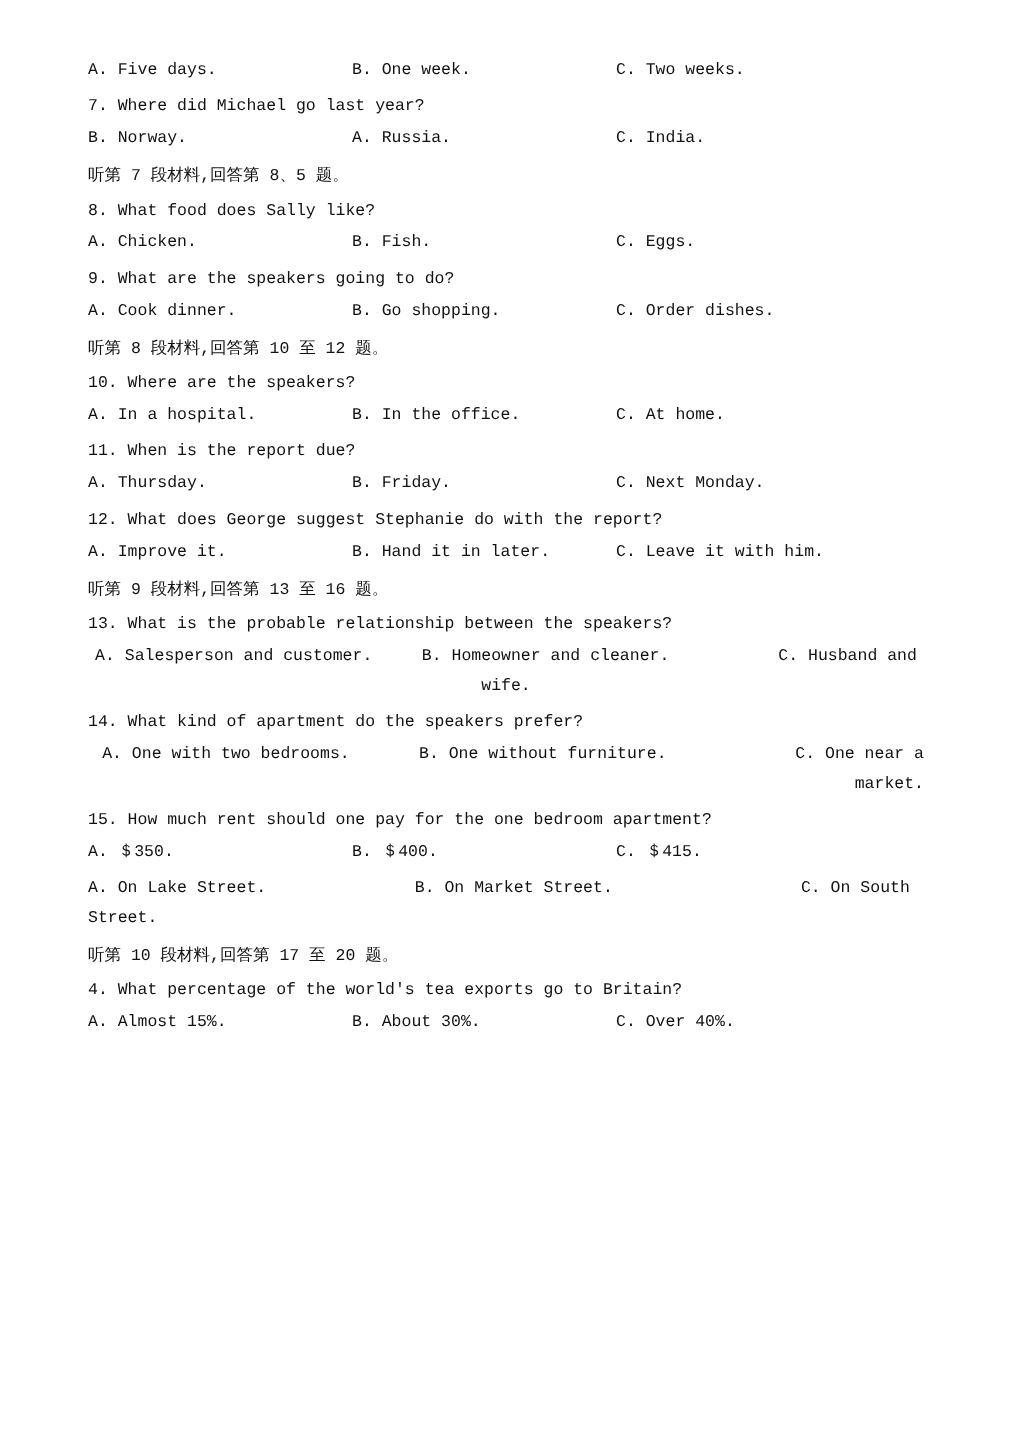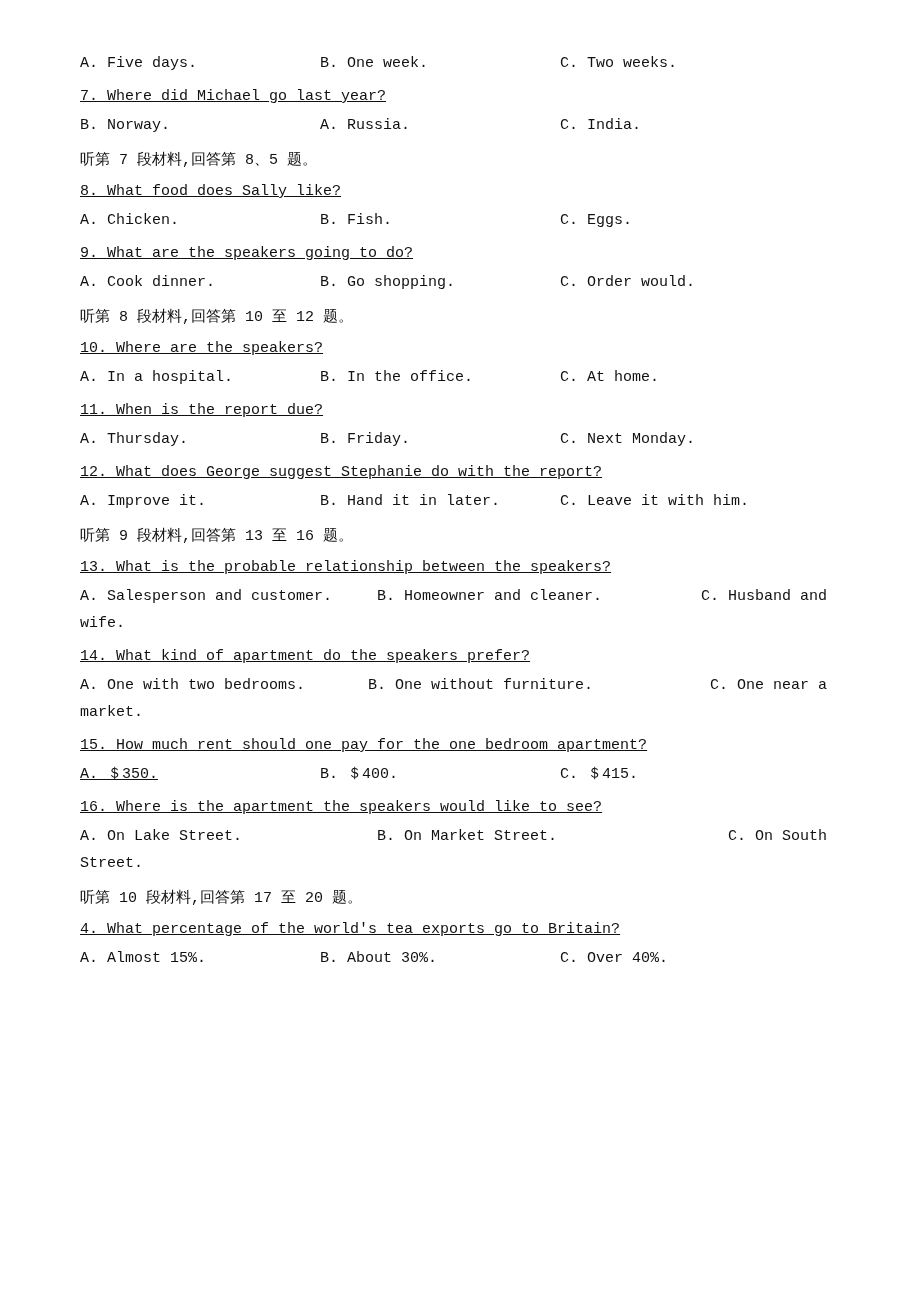--- a/index.html
+++ b/index.html
@@ -12,21 +12,20 @@
       font-family: 'Courier New', Courier, monospace;
       font-size: 15px;
       color: #111111;
       padding: 50px 80px;
       line-height: 1.8;
       width: 920px;
       min-height: 1302px;
     }
     .question-text {
       margin-bottom: 2px;
-      text-decoration: underline;
     }
     .options-row {
       display: flex;
       flex-wrap: wrap;
       gap: 0;
       margin-bottom: 6px;
     }
     .option {
       min-width: 240px;
       flex: 0 0 auto;
@@ -61,21 +60,21 @@
   <div class="options-row">
     <div class="option">A. Chicken.</div>
     <div class="option">B. Fish.</div>
     <div class="option">C. Eggs.</div>
   </div>
 
   <div class="question-text">9. What are the speakers going to do?</div>
   <div class="options-row">
     <div class="option">A. Cook dinner.</div>
     <div class="option">B. Go shopping.</div>
-    <div class="option">C. Order would.</div>
+    <div class="option">C. Order dishes.</div>
   </div>
 
   <div class="section-header">听第 8 段材料,回答第 10 至 12 题。</div>
 
   <div class="question-text">10. Where are the speakers?</div>
   <div class="options-row">
     <div class="option">A. In a hospital.</div>
     <div class="option">B. In the office.</div>
     <div class="option">C. At home.</div>
   </div>
@@ -90,39 +89,38 @@
   <div class="question-text">12. What does George suggest Stephanie do with the report?</div>
   <div class="options-row">
     <div class="option">A. Improve it.</div>
     <div class="option">B. Hand it in later.</div>
     <div class="option">C. Leave it with him.</div>
   </div>
 
   <div class="section-header">听第 9 段材料,回答第 13 至 16 题。</div>
 
   <div class="question-text">13. What is the probable relationship between the speakers?</div>
-  <div style="margin-bottom: 6px;">
+  <div style="margin-bottom: 6px; text-align: center;">
     <div>A. Salesperson and customer.&nbsp;&nbsp;&nbsp;&nbsp; B. Homeowner and cleaner.&nbsp;&nbsp;&nbsp;&nbsp;&nbsp;&nbsp;&nbsp;&nbsp;&nbsp;&nbsp; C. Husband and</div>
     <div>wife.</div>
   </div>
 
   <div class="question-text">14. What kind of apartment do the speakers prefer?</div>
-  <div style="margin-bottom: 6px;">
+  <div style="margin-bottom: 6px; text-align: right;">
     <div>A. One with two bedrooms.&nbsp;&nbsp;&nbsp;&nbsp;&nbsp;&nbsp; B. One without furniture.&nbsp;&nbsp;&nbsp;&nbsp;&nbsp;&nbsp;&nbsp;&nbsp;&nbsp;&nbsp;&nbsp;&nbsp; C. One near a</div>
     <div>market.</div>
   </div>
 
   <div class="question-text">15. How much rent should one pay for the one bedroom apartment?</div>
   <div class="options-row">
-    <div style="min-width: 240px; flex: 0 0 auto; padding-right: 20px; text-decoration: underline;">A.  ＄350.</div>
+    <div style="min-width: 240px; flex: 0 0 auto; padding-right: 20px;">A.  ＄350.</div>
     <div style="min-width: 240px; flex: 0 0 auto; padding-right: 20px;">B.  ＄400.</div>
     <div style="min-width: 240px; flex: 0 0 auto; padding-right: 20px;">C.  ＄415.</div>
   </div>
 
-  <div class="question-text">16. Where is the apartment the speakers would like to see?</div>
   <div style="margin-bottom: 6px;">
     <div>A. On Lake Street.&nbsp;&nbsp;&nbsp;&nbsp;&nbsp;&nbsp;&nbsp;&nbsp;&nbsp;&nbsp;&nbsp;&nbsp;&nbsp;&nbsp; B. On Market Street.&nbsp;&nbsp;&nbsp;&nbsp;&nbsp;&nbsp;&nbsp;&nbsp;&nbsp;&nbsp;&nbsp;&nbsp;&nbsp;&nbsp;&nbsp;&nbsp;&nbsp;&nbsp; C. On South</div>
     <div>Street.</div>
   </div>
 
   <div class="section-header">听第 10 段材料,回答第 17 至 20 题。</div>
 
   <div class="question-text">4. What percentage of the world's tea exports go to Britain?</div>
   <div class="options-row">
     <div class="option">A. Almost 15%.</div>

